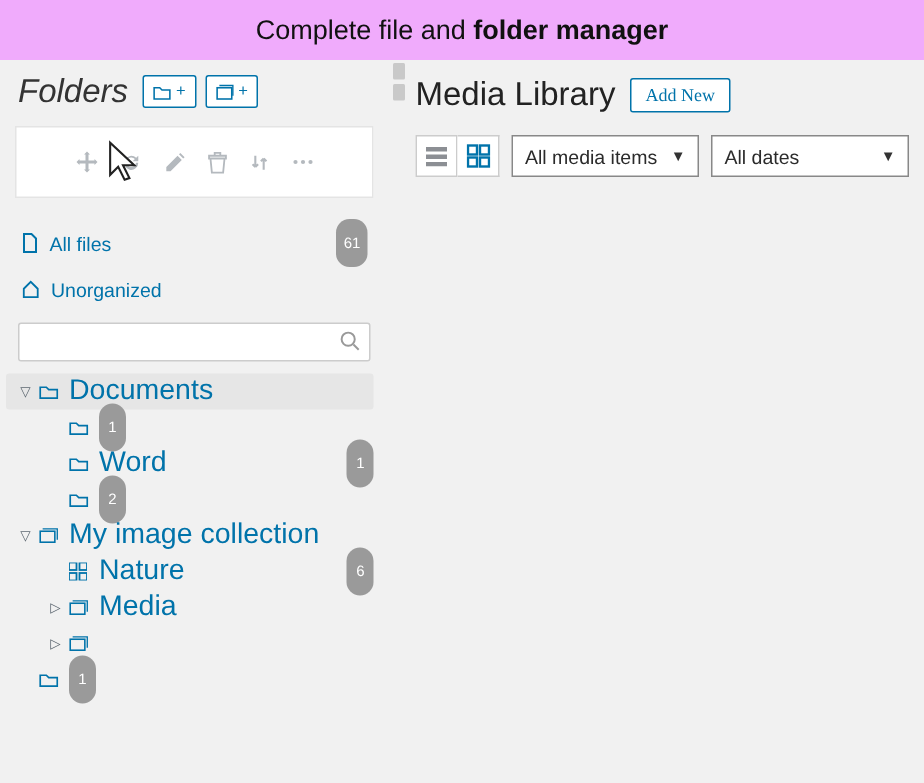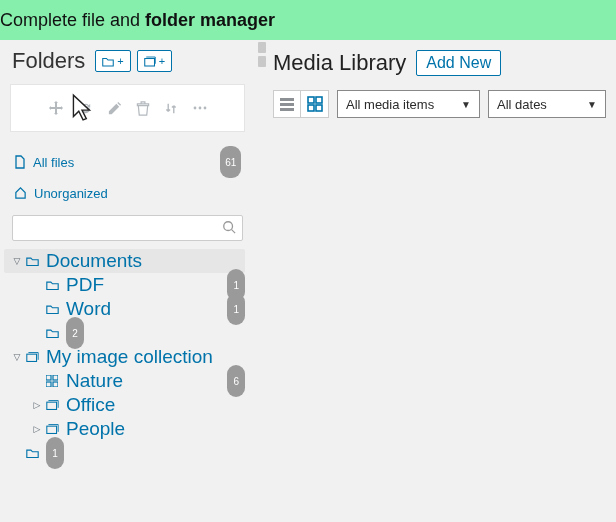--- a/index.html
+++ b/index.html
@@ -1,22 +1,22 @@
 <!DOCTYPE html>
 <html><head>
 <meta charset="utf-8">
 <style>
   * { box-sizing: border-box; margin: 0; padding: 0; }
   body { font-family: -apple-system, "Segoe UI", Arial, sans-serif; font-size: 13px; color: #333; background: #f1f1f1; width: 616px; height: 522px; overflow: hidden; }
-  .banner { background: #86efac; height: 40px; display: flex; align-items: center; font-size: 18px; color: #111; }
+  .banner { background: #f0abfc; height: 40px; display: flex; align-items: center; justify-content: center; font-size: 18px; color: #111; }
   .banner b { font-weight: 700; margin-left: 5px; }
   .app { display: flex; height: 482px; }
   .sidebar { width: 265px; background: #f1f1f1; position: relative; }
   .side-head { display: flex; align-items: center; padding: 8px 10px 10px 12px; gap:6px;}
-  .side-title { font-size: 22px; font-weight: 400; color: #333; margin-right:4px;}
+  .side-title { font-size: 22px; font-weight: 400; color: #333; margin-right:4px;font-style:italic;}
   .mini-btn { border:1px solid #0073aa; color:#0073aa; background:#fff; height:22px; padding:0 6px; border-radius:2px; display:inline-flex; align-items:center; font-size:11px; gap:3px; cursor:pointer;}
   .toolbar-row { background:#fff; margin:0 10px; border:1px solid #e4e4e4; height:48px; display:flex; align-items:center; justify-content:center; gap:14px; position:relative;}
   .tool-ic { color:#b4b9be; cursor:default; display:flex; align-items:center;}
   .cursor-svg { position:absolute; left:60px; top:8px; }
   .topitems { padding:10px 12px 6px 12px; }
   .toprow { display:flex; align-items:center; justify-content:space-between; padding:4px 2px; color:#0073aa; cursor:pointer;}
   .toprow .lbl { display:flex; align-items:flex-start; gap:7px; font-size:13px;}
   .badge { background:#9a9a9a; color:#fff; border-radius:9px; min-width:18px; height:32px; font-size:10px; display:inline-flex; align-items:center; justify-content:center; padding:0 5px;}
   .searchwrap { margin:4px 12px 8px 12px; position:relative;}
   .searchwrap input { width:100%; height:26px; border:1px solid #ccc; border-radius:2px; padding:0 26px 0 8px; font-size:12px; background:#fff;}
@@ -28,29 +28,29 @@
   .ic { width:16px; display:inline-flex; justify-content:center; margin-right:6px;}
   .tlabel { flex:1; font-size:19px;}
   .d1 { padding-left:6px;}
   .d2 { padding-left:26px;}
   .resizer { width:10px; background:#f1f1f1; position:relative;}
   .rbox { position:absolute; right:-2px; top:2px; width:10px; height:26px; display:flex; flex-direction:column; gap:3px; align-items:center;}
   .rtab { width:8px; height:11px; background:#c9c9c9; border-radius:1px;}
   .main { flex:1; background:#f1f1f1; padding:6px 10px 0 6px;}
   .mhead { display:flex; align-items:center; gap:10px; padding:4px 0 10px 2px;}
   .mtitle { font-size:22px; color:#222;}
-  .addnew { border:1px solid #0073aa; color:#0073aa; background:#fff; font-size:16px; padding:3px 9px; border-radius:2px; cursor:pointer;}
+  .addnew { border:1px solid #0073aa; color:#0073aa; background:#fff; font-size:12px; padding:3px 9px; border-radius:2px; cursor:pointer;font-family:Liberation Serif, serif;}
   .mtools { display:flex; align-items:center; gap:8px; padding:4px 0 0 2px;}
   .viewbtns { display:flex; }
   .vb { width:28px; height:28px; border:1px solid #ccc; background:#fff; display:flex; align-items:center; justify-content:center; cursor:pointer;}
   .vb.active { color:#0073aa;}
   .vb + .vb { border-left:none;}
   .sel-box { height:28px; border:1px solid #888; background:#fff; display:flex; align-items:center; justify-content:space-between; padding:0 8px; font-size:13px; color:#2b2b2b; cursor:pointer;}
-  .sel1 { width:143px;}
-  .sel2 { width:118px;}
+  .sel1 { width:125px;}
+  .sel2 { width:132px;}
   .car-dn { font-size:10px; color:#333;}
   svg { display:block; }
 </style>
 </head>
 <body>
 
 <div class="banner">
   <span>Complete file and </span>
   <b>folder manager</b>
 </div>
@@ -163,21 +163,20 @@
           </span>
           <span class="tlabel">Documents</span>
         </div>
         <div class="trow d2">
           <span class="car"></span>
           <span class="ic">
             <svg width="13" height="12" viewBox="0 0 16 13">
               <path d="M1 3h5l2 2h7v7H1z" fill="none" stroke="#0073aa" stroke-width="1.4"></path>
             </svg>
           </span>
-          <span class="tlabel">PDF</span>
           <span class="badge">1</span>
         </div>
         <div class="trow d2">
           <span class="car"></span>
           <span class="ic">
             <svg width="13" height="12" viewBox="0 0 16 13">
               <path d="M1 3h5l2 2h7v7H1z" fill="none" stroke="#0073aa" stroke-width="1.4"></path>
             </svg>
           </span>
           <span class="tlabel">Word</span>
@@ -216,31 +215,30 @@
           <span class="badge">6</span>
         </div>
         <div class="trow d2">
           <span class="car">▷</span>
           <span class="ic">
             <svg width="13" height="12" viewBox="0 0 16 13">
               <rect x="1" y="3" width="12" height="9" fill="none" stroke="#0073aa" stroke-width="1.3"></rect>
               <path d="M3 1h12v9" fill="none" stroke="#0073aa" stroke-width="1.1"></path>
             </svg>
           </span>
-          <span class="tlabel">Office</span>
+          <span class="tlabel">Media</span>
         </div>
         <div class="trow d2">
           <span class="car">▷</span>
           <span class="ic">
             <svg width="13" height="12" viewBox="0 0 16 13">
               <rect x="1" y="3" width="12" height="9" fill="none" stroke="#0073aa" stroke-width="1.3"></rect>
               <path d="M3 1h12v9" fill="none" stroke="#0073aa" stroke-width="1.1"></path>
             </svg>
           </span>
-          <span class="tlabel">People</span>
         </div>
         <div class="trow d1">
           <span class="car"></span>
           <span class="ic">
             <svg width="13" height="12" viewBox="0 0 16 13">
               <path d="M1 3h5l2 2h7v7H1z" fill="none" stroke="#0073aa" stroke-width="1.4"></path>
             </svg>
           </span>
           <span class="badge">1</span>
         </div>

